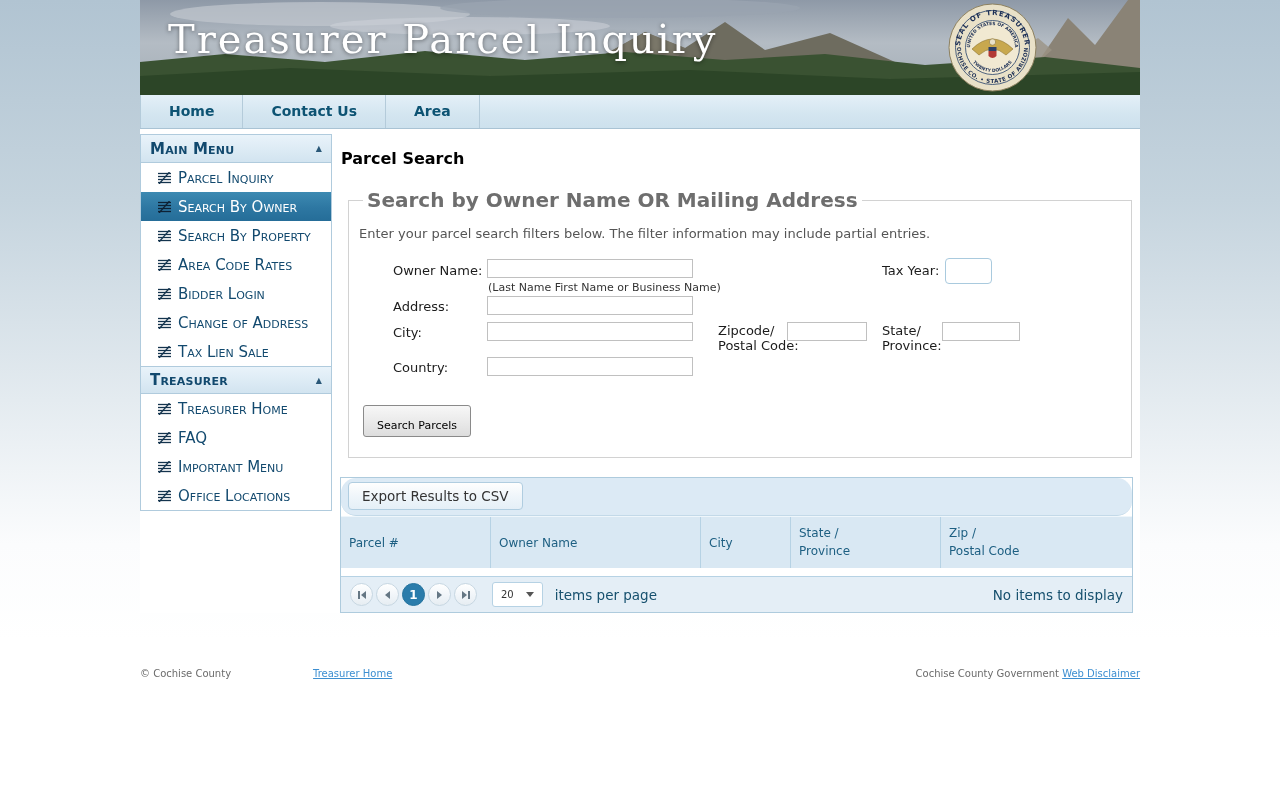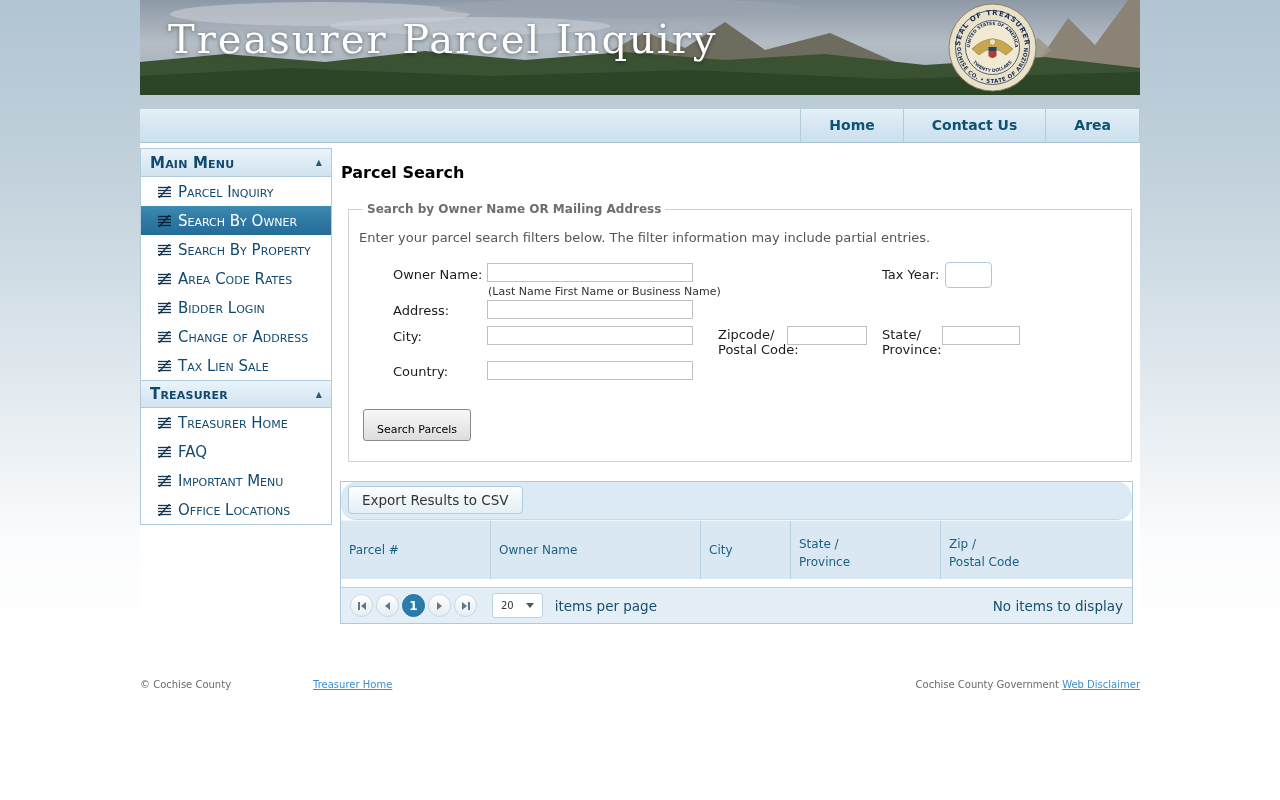--- a/index.html
+++ b/index.html
@@ -17,21 +17,21 @@
     position: absolute; left: 28px; top: 16px; z-index: 2;
     font-family: "DejaVu Serif", "Liberation Serif", serif;
     font-size: 40px; font-weight: 400; color: #ffffff; letter-spacing: 2px;
     text-shadow: 0 1px 4px rgba(0,0,0,0.45);
   }
   .seal { position: absolute; right: 103px; top: 3px; z-index: 2; width: 89px; height: 89px; }
 
   
   .navbar {
     height: 34px; background: linear-gradient(180deg, #e4f0f8 0%, #d3e5f0 60%, #cde1ed 100%);
-    border-bottom: 1px solid #a9c3d4; display: flex; justify-content: flex-end; margin-top: 14px;
+    border-bottom: 1px solid #a9c3d4; display: flex; justify-content: flex-start;
   }
   .nav-item {
     line-height: 33px; padding: 0 28px; font-size: 14px; font-weight: bold;
     color: #0d5373; border-left: 1px solid #b4cbda; cursor: pointer;
   }
   .nav-item:last-child { border-right: 1px solid #b4cbda; }
 
   
   .content-wrap { display: flex; background: #ffffff; padding-top: 5px; min-height: 456px; align-items: flex-start; }
 
@@ -59,21 +59,21 @@
   }
   .side-item.selected .mi { color: #0e2235; }
 
   
   .main { flex: 1; padding: 0 7px 0 8px; }
   .page-title { font-size: 16px; font-weight: bold; color: #000; margin: 15px 0 20px 1px; }
 
   fieldset.search-fs {
     border: 1px solid #d2d2d2; margin: 0 1px 0 8px; padding: 4px 10px 20px 10px;
   }
-  .search-fs legend { color: #6e6e6e; font-weight: bold; font-size: 12px; padding: 0 4px; margin-left: 4px; }
+  .search-fs legend { color: #6e6e6e; font-weight: bold; font-size: 20px; padding: 0 4px; margin-left: 4px; }
   .instructions { color: #555; font-size: 13px; line-height: 19px; margin: 8px 0 0 0; }
   .form-area { position: relative; height: 138px; margin-top: 12px; font-size: 13px; color: #1c1c1c; margin-left: 34px; }
   .fl { position: absolute; white-space: nowrap; }
   .fl2 { position: absolute; line-height: 15px; white-space: nowrap; }
   .ti { position: absolute; height: 19px; border: 1px solid #c0c0c0; background: #fff; font-size: 12px; padding: 0 3px; }
   .hint { position: absolute; font-size: 11px; color: #333; }
   .tax-input {
     position: absolute; width: 47px; height: 26px; border: 1px solid #a9cade;
     border-radius: 4px; background: #fff; font-size: 13px; padding: 0 4px;
   }
@@ -95,21 +95,21 @@
   }
   .grid-header { display: flex; background: #d9e8f3; border-top: 1px solid #eef6fb; }
   .gh-cell {
     min-height: 47px; padding: 6px 8px; font-size: 12px; color: #1d5f82;
     border-right: 1px solid #b6d2e4; display: flex; flex-direction: column; justify-content: center;
     line-height: 18px; cursor: pointer;
   }
   .gh-cell:last-child { border-right: 0; }
   .gh-parcel { width: 150px; } .gh-owner { width: 210px; } .gh-city { width: 90px; }
   .gh-state { width: 150px; } .gh-zip { flex: 1; }
-  .gh-two { justify-content: space-between; padding-top: 14px; padding-bottom: 8px; }
+  .gh-two { justify-content: space-between; padding-top: 7px; padding-bottom: 8px; }
   .grid-empty { height: 8px; background: #fff; }
 
   .grid-pager {
     display: flex; align-items: center; background: #e4eef6; border-top: 1px solid #b6d2e4;
     padding: 5px 9px; gap: 3px;
   }
   .pg-btn {
     width: 23px; height: 23px; border-radius: 50%; flex: none;
     border: 1px solid #c7d7e2; background: linear-gradient(180deg, #ffffff 0%, #eff4f8 60%, #e6edf2 100%);
     display: flex; align-items: center; justify-content: center; gap: 1px; cursor: pointer;

